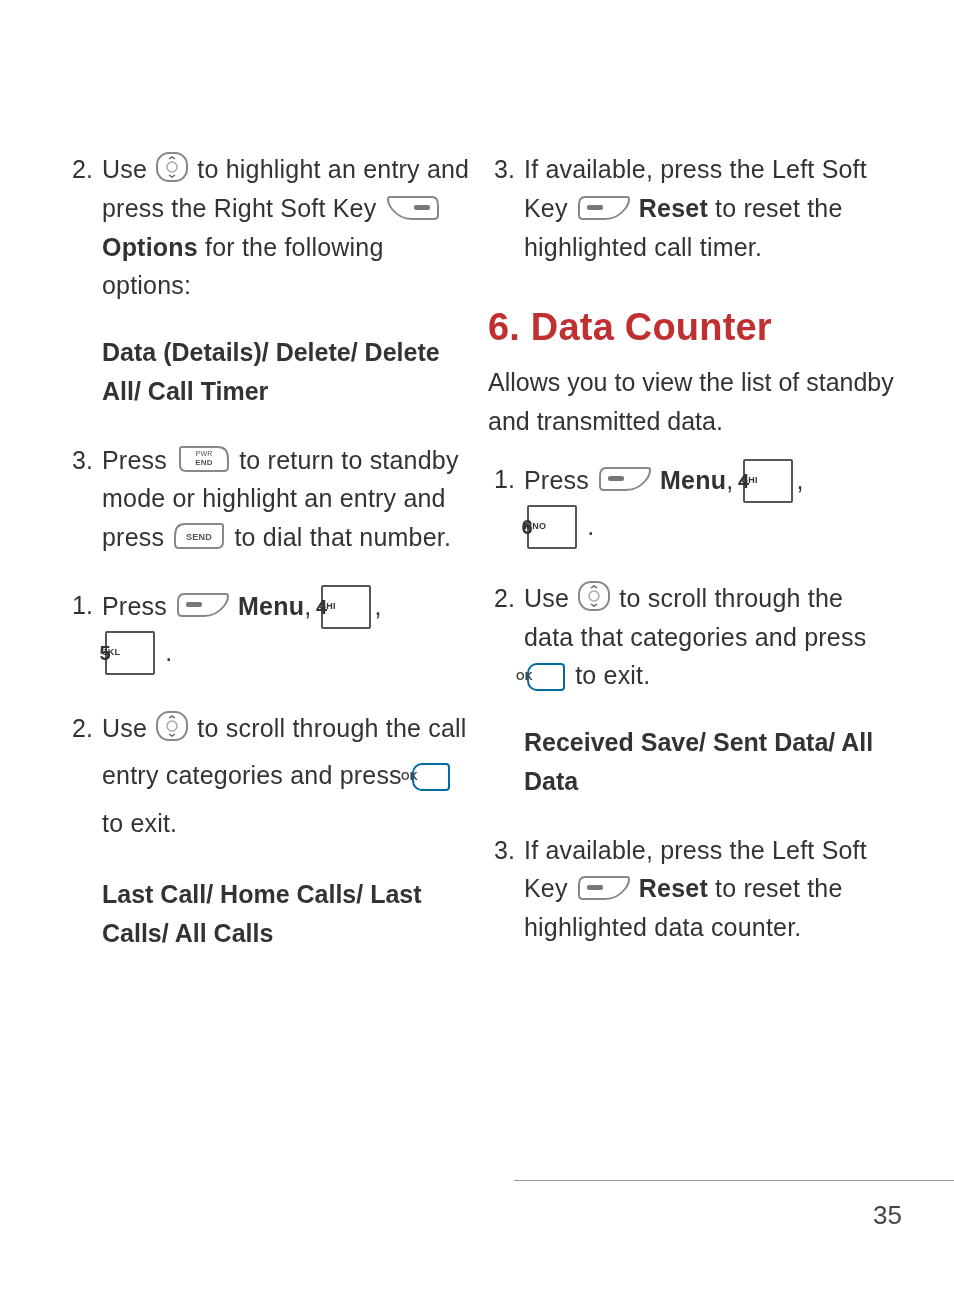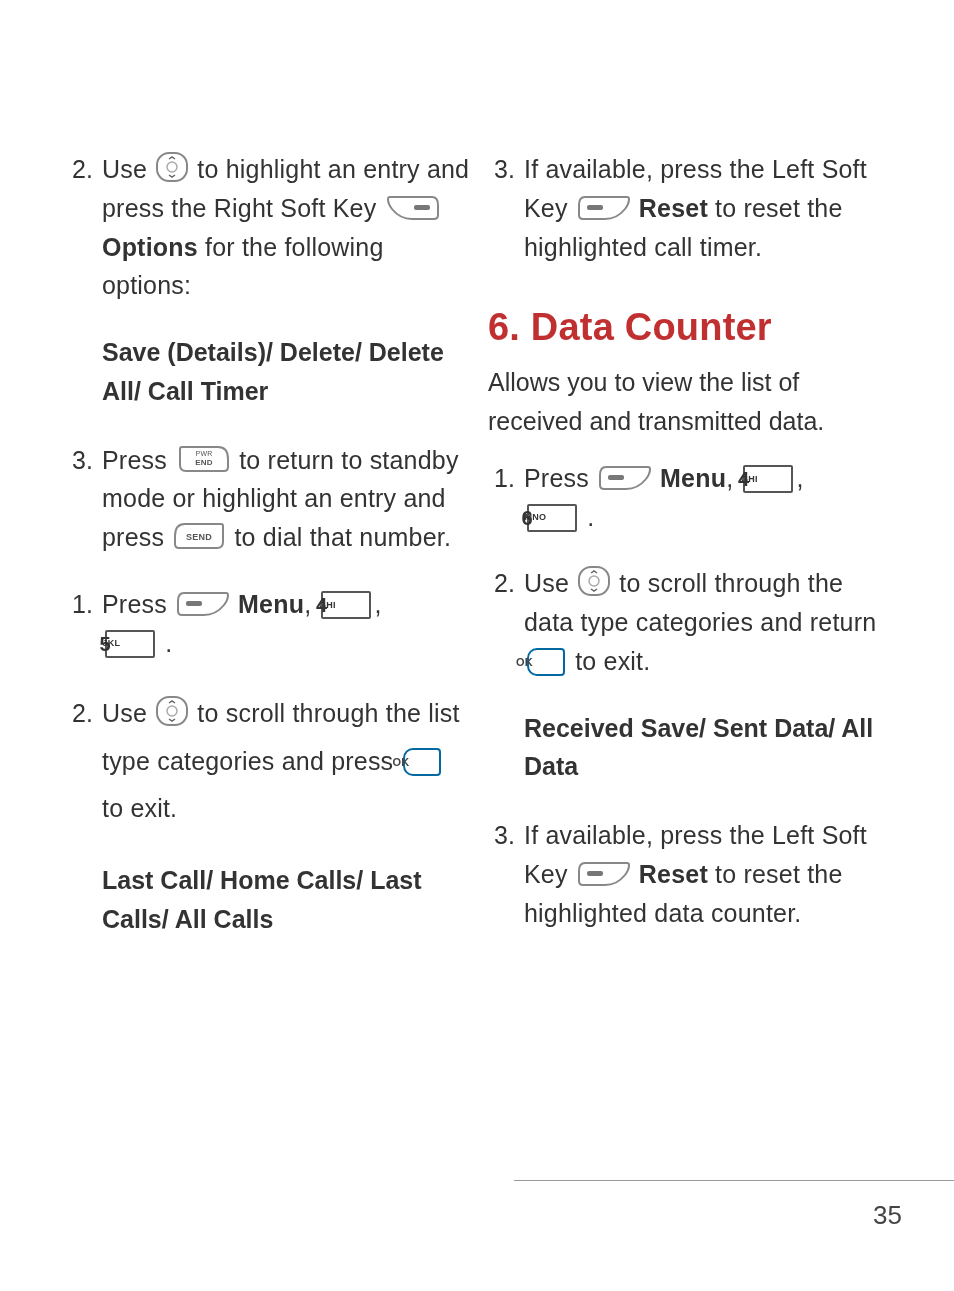--- a/index.html
+++ b/index.html
@@ -73,21 +73,21 @@
     display:inline-block;
     vertical-align:middle;
     margin:0 2px 2px;
     line-height:0;
   }
   .key svg{display:block;}
   .key-numpad{
     display:inline-flex;
     align-items:center;
     justify-content:center;
-    height:28px;
+    height:44px;
     min-width:50px;
     border:2px solid #555;
     border-radius:2px;
     background:#fff;
     font-family:Arial, sans-serif;
     padding:0 4px 0 6px;
     box-sizing:border-box;
     line-height:1;
     margin:0 3px 2px;
     vertical-align:middle;
@@ -177,21 +177,21 @@
   <div class="col">
 
     <p class="ol-step">
       <span class="num">2.</span><span class="lbl">Use </span><span class="key inline-icon"><svg width="32" height="30">
             <use href="#g-nav"></use>
           </svg></span><span class="lbl"> to highlight an entry and press the Right Soft Key </span><span class="key inline-icon"><svg width="54" height="26">
             <use href="#g-right-soft"></use>
           </svg></span><span class="sp2"></span><span class="bold lbl">Options</span><span class="lbl"> for the following options:</span>
     </p>
 
-    <p class="options-block">Save (Details)/ Delete/ Delete All/ Call Timer</p>
+    <p class="options-block">Data (Details)/ Delete/ Delete All/ Call Timer</p>
 
     <p class="ol-step">
       <span class="num">3.</span><span class="lbl">Press </span><span class="key inline-icon"><svg width="54" height="28">
             <use href="#g-end"></use>
             <text x="28" y="11" font-size="7" font-family="Arial" fill="#555" text-anchor="middle">PWR</text>
             <text x="28" y="20" font-size="8" font-weight="bold" font-family="Arial" fill="#555" text-anchor="middle">END</text>
           </svg></span><span class="lbl"> to return to standby mode or highlight an entry and press </span><span class="key inline-icon"><svg width="52" height="28">
             <use href="#g-send"></use>
             <text x="26" y="18" font-size="9" font-weight="bold" font-family="Arial" fill="#555" text-anchor="middle">SEND</text>
           </svg></span><span class="lbl"> to dial that number.</span>
@@ -207,55 +207,55 @@
         </span><span class="lbl">,</span><br>
       <span class="key-numpad">
           <span class="digit">5</span>
           <span class="letters">JKL</span>
         </span><span class="lbl"> .</span>
     </p>
 
     <p class="ol-step" style="line-height:1.9;">
       <span class="num">2.</span><span class="lbl">Use </span><span class="key inline-icon"><svg width="32" height="30">
             <use href="#g-nav"></use>
-          </svg></span><span class="lbl"> to scroll through the list type categories and press </span><span class="key-ok">OK</span><span class="lbl"> to exit.</span>
+          </svg></span><span class="lbl"> to scroll through the call entry categories and press </span><span class="key-ok">OK</span><span class="lbl"> to exit.</span>
     </p>
 
     <p class="options-block" style="margin-top:6px;">Last Call/ Home Calls/ Last Calls/ All Calls</p>
 
   </div>
 
   <div class="col">
 
     <p class="ol-step">
       <span class="num">3.</span><span class="lbl">If available, press the Left Soft Key </span><span class="key inline-icon"><svg width="54" height="26">
             <use href="#g-left-soft"></use>
           </svg></span><span class="sp2"></span><span class="bold lbl">Reset</span><span class="lbl"> to reset the highlighted call timer.</span>
     </p>
 
     <h2 class="sec-head" style="margin-top:40px;">6. Data Counter</h2>
-    <p class="sec-desc">Allows you to view the list of received and transmitted data.</p>
+    <p class="sec-desc">Allows you to view the list of standby and transmitted data.</p>
 
     <p class="ol-step">
       <span class="num">1.</span><span class="lbl">Press </span><span class="key inline-icon"><svg width="54" height="26">
             <use href="#g-left-soft"></use>
           </svg></span><span class="sp2"></span><span class="bold lbl">Menu</span><span class="lbl">, </span><span class="key-numpad">
           <span class="digit">4</span>
           <span class="letters">GHI</span>
         </span><span class="lbl">,</span><br>
       <span class="key-numpad">
           <span class="digit">6</span>
           <span class="letters">MNO</span>
         </span><span class="lbl"> .</span>
     </p>
 
     <p class="ol-step">
       <span class="num">2.</span><span class="lbl">Use </span><span class="key inline-icon"><svg width="32" height="30">
             <use href="#g-nav"></use>
-          </svg></span><span class="lbl"> to scroll through the data type categories and return </span><span class="key-ok">OK</span><span class="lbl"> to exit.</span>
+          </svg></span><span class="lbl"> to scroll through the data that categories and press </span><span class="key-ok">OK</span><span class="lbl"> to exit.</span>
     </p>
 
     <p class="options-block" style="margin-top:8px;">Received Save/ Sent Data/ All Data</p>
 
     <p class="ol-step">
       <span class="num">3.</span><span class="lbl">If available, press the Left Soft Key </span><span class="key inline-icon"><svg width="54" height="26">
             <use href="#g-left-soft"></use>
           </svg></span><span class="sp2"></span><span class="bold lbl">Reset</span><span class="lbl"> to reset the highlighted data counter.</span>
     </p>
 

